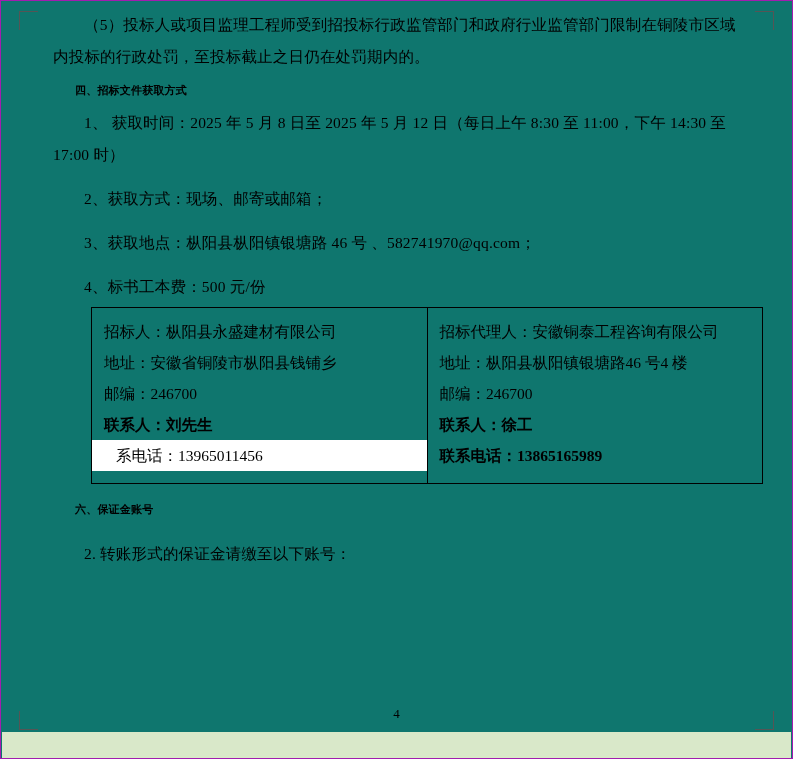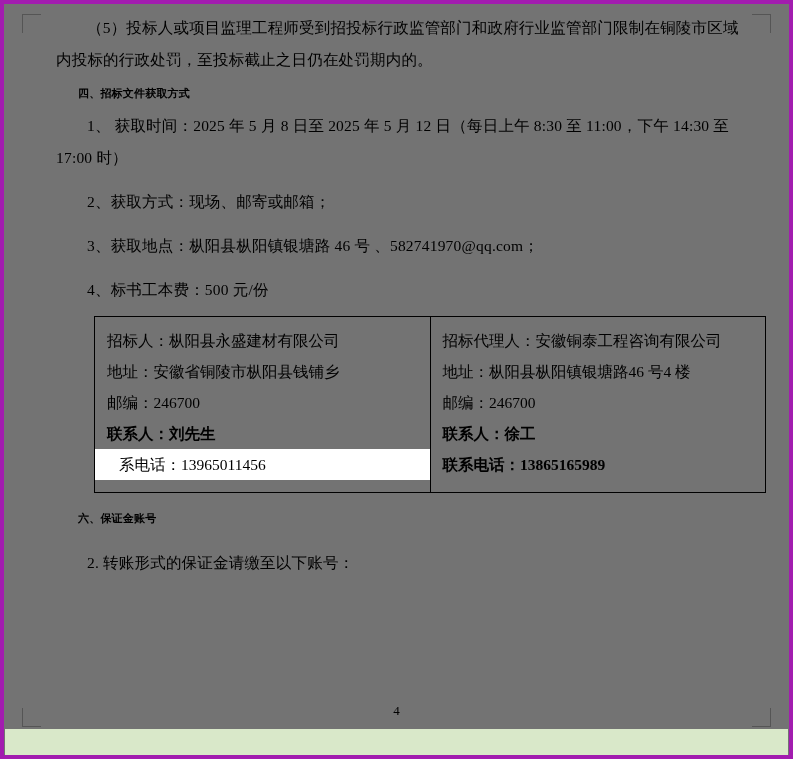--- a/index.html
+++ b/index.html
@@ -12,22 +12,22 @@
     background: #d8e8c8;
     font-family: "Liberation Serif", serif;
     color: #000;
     overflow: hidden;
   }
   #page {
     position: relative;
     width: 793px;
     height: 759px;
     box-sizing: border-box;
-    border: 4px solid #a21caf;
-    background: #737373;
+    border: 1px solid #a21caf;
+    background: #0f766e;
   }
   .content {
     position: absolute;
     left: 0;
     top: 0;
     width: 793px;
     padding: 8px 52px 0 52px;
     box-sizing: border-box;
   }
   p {
@@ -51,21 +51,21 @@
     text-indent: 2em;
     line-height: 34px;
   }
   .bold {
     font-weight: bold;
   }
   
   .contact-table {
     border-collapse: collapse;
     width: 672px;
-    margin: 10px 0 0 38px;
+    margin: 4px 0 0 38px;
     table-layout: fixed;
   }
   .contact-table td {
     border: 1px solid #000;
     vertical-align: top;
     padding: 8px 12px 12px 12px;
     width: 50%;
   }
   .contact-table .line {
     font-size: 15.5px;

